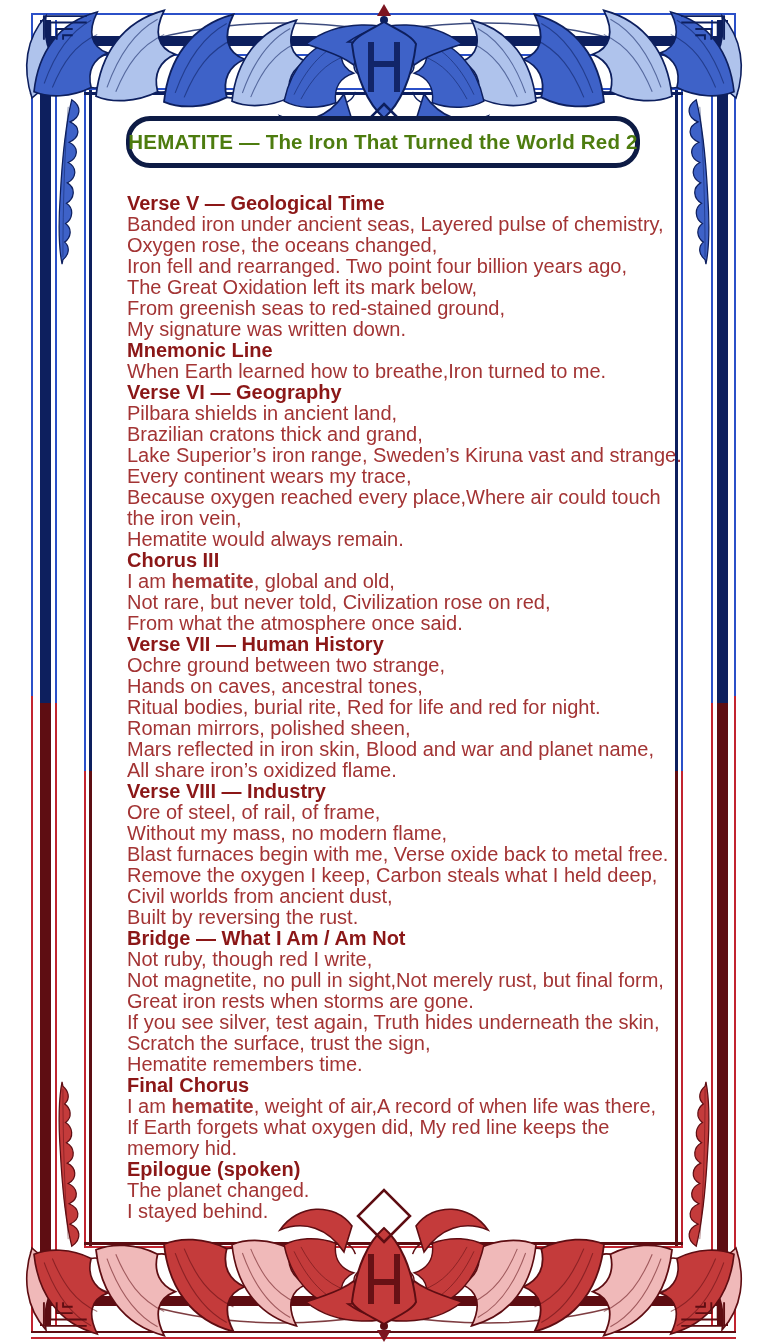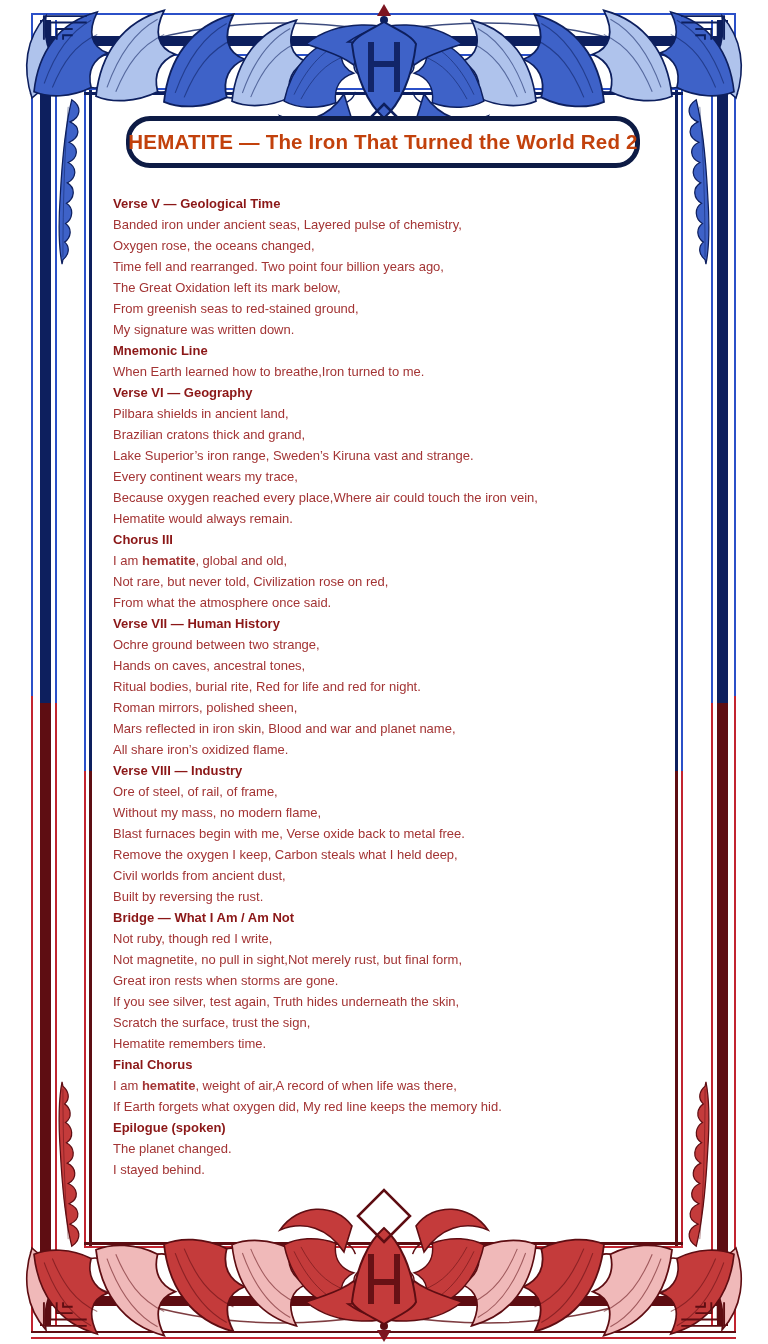--- a/index.html
+++ b/index.html
@@ -35,26 +35,26 @@
   .band-top{top:2px;}
   .band-bottom{bottom:0;transform:scaleY(-1);}
   
   .title-box{
     position:absolute;left:126px;top:116px;width:514px;height:52px;
     border:5px solid #0D1B45;border-radius:24px;background:#fff;
     display:flex;align-items:center;justify-content:center;
     box-sizing:border-box;z-index:5;
   }
   .title-text{
-    font-size:20.5px;font-weight:bold;color:#c2410c;letter-spacing:.2px;white-space:nowrap;
+    font-size:20.5px;font-weight:bold;color:#4d7c0f;letter-spacing:.2px;white-space:nowrap;
   }
   
   .poem{
-    position:absolute;left:113px;top:193px;width:560px;z-index:4;
-    font-size:13px;line-height:21px;color:#A33434;
+    position:absolute;left:127px;top:193px;width:560px;z-index:4;
+    font-size:20px;line-height:21px;color:#A33434;
   }
   .poem .heading{font-weight:bold;color:#8B1717;}
   .poem .line strong{font-weight:bold;}
 </style>
 </head>
 <body>
 
 <svg width="0" height="0" style="position:absolute">
   <defs>
     <g id="leaf">
@@ -179,21 +179,21 @@
 </div>
 
 <div class="title-box">
   <span class="title-text">HEMATITE — The Iron That Turned the World Red 2</span>
 </div>
 
 <div class="poem">
     <div class="heading">Verse V — Geological Time</div>
     <div class="line">Banded iron under ancient seas, Layered pulse of chemistry,</div>
     <div class="line">Oxygen rose, the oceans changed,</div>
-    <div class="line">Time fell and rearranged. Two point four billion years ago,</div>
+    <div class="line">Iron fell and rearranged. Two point four billion years ago,</div>
     <div class="line">The Great Oxidation left its mark below,</div>
     <div class="line">From greenish seas to red-stained ground,</div>
     <div class="line">My signature was written down.</div>
     <div class="heading">Mnemonic Line</div>
     <div class="line">When Earth learned how to breathe,Iron turned to me.</div>
     <div class="heading">Verse VI — Geography</div>
     <div class="line">Pilbara shields in ancient land,</div>
     <div class="line">Brazilian cratons thick and grand,</div>
     <div class="line">Lake Superior’s iron range, Sweden’s Kiruna vast and strange.</div>
     <div class="line">Every continent wears my trace,</div>

